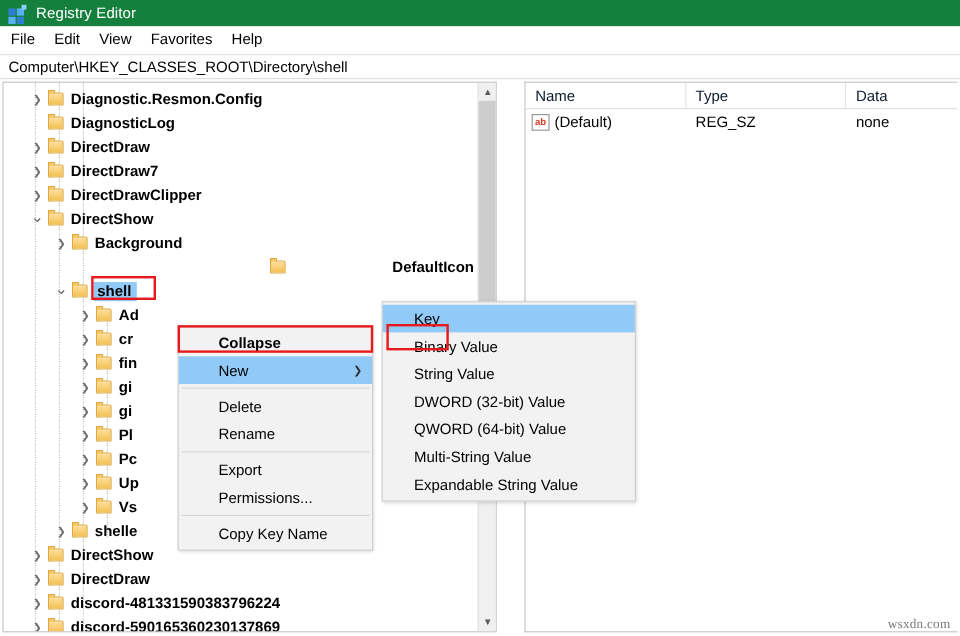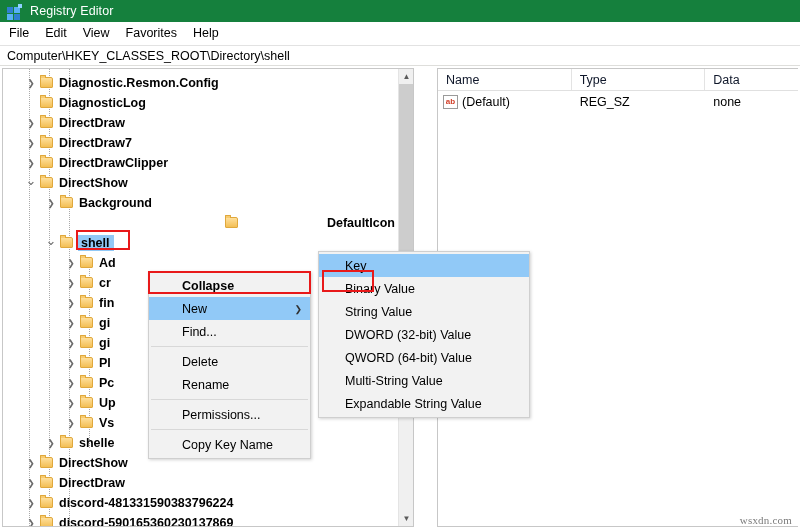--- a/index.html
+++ b/index.html
@@ -559,31 +559,31 @@
   </div>
 
   <div class="ctxmenu main" id="ctxmenu">
       <div class="ctxitem bold">
         <span>Collapse</span>
       </div>
       <div class="ctxitem sel">
         <span>New</span>
         <span class="submark">❯</span>
       </div>
-      <div class="ctxitem">
-        <span>Find...</span>
-      </div>
       <div class="ctxsep"></div>
       <div class="ctxitem">
         <span>Delete</span>
       </div>
       <div class="ctxitem">
         <span>Rename</span>
       </div>
       <div class="ctxsep"></div>
+      <div class="ctxitem">
+        <span>Export</span>
+      </div>
       <div class="ctxitem">
         <span>Permissions...</span>
       </div>
       <div class="ctxsep"></div>
       <div class="ctxitem">
         <span>Copy Key Name</span>
       </div>
     </div>
 
   <div class="ctxmenu sub" id="submenu">

